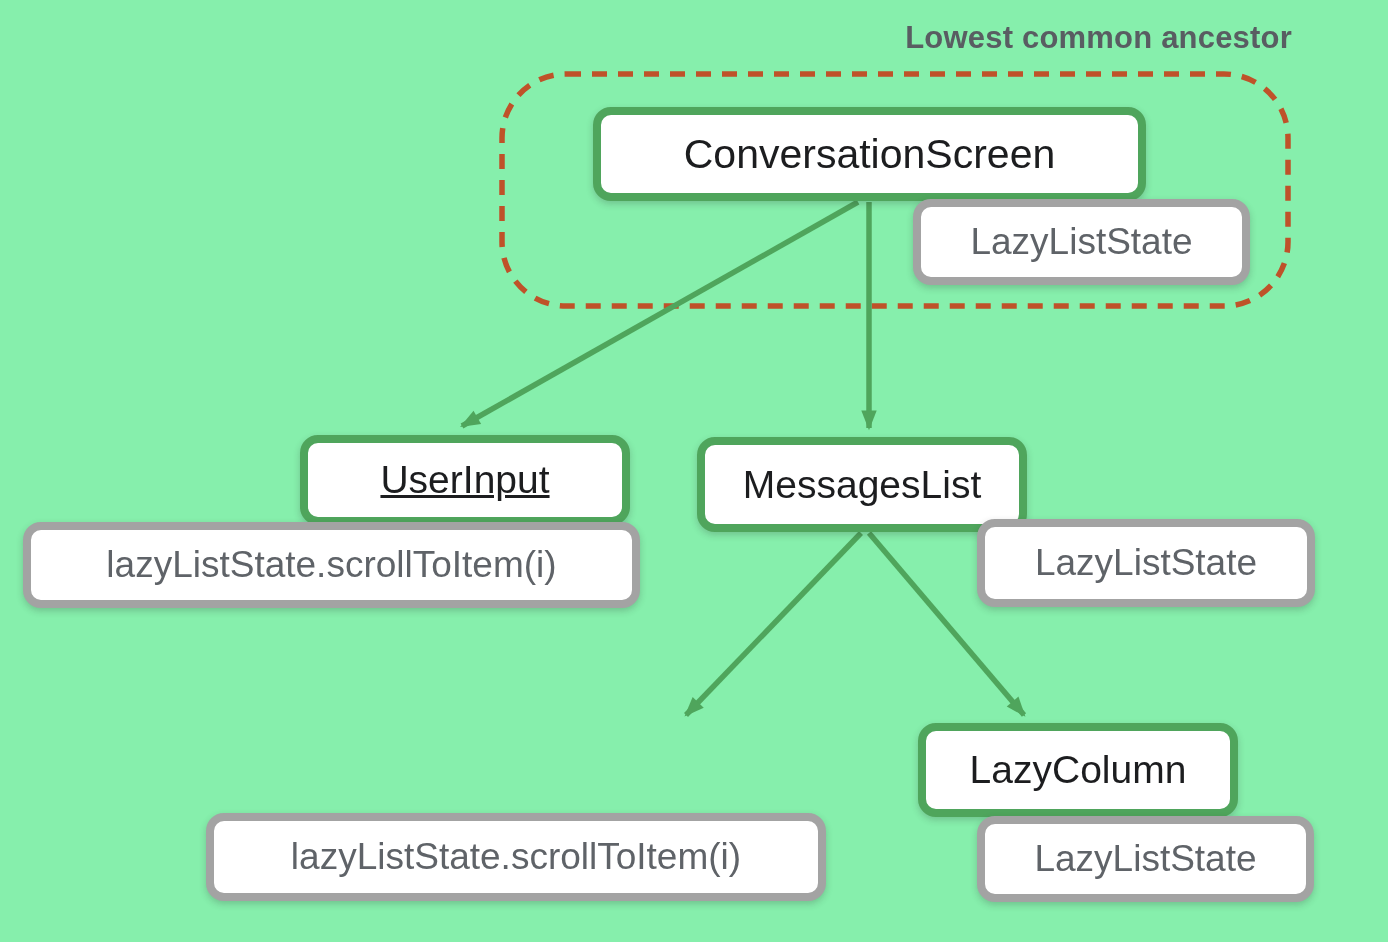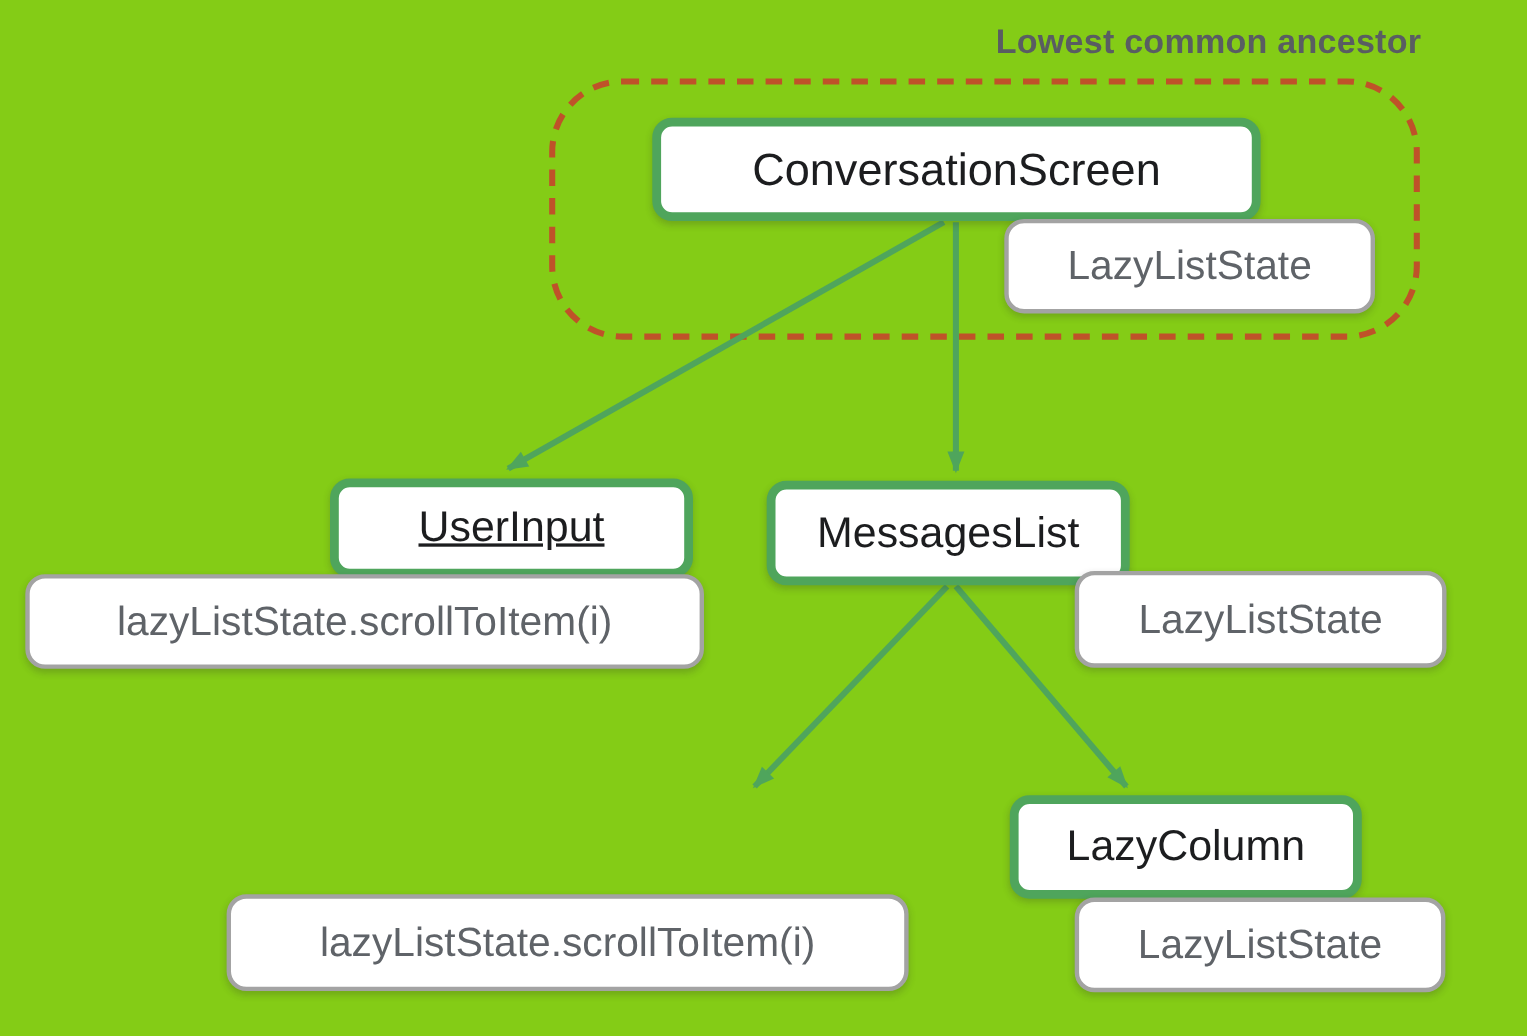--- a/index.html
+++ b/index.html
@@ -1,19 +1,19 @@
 <!DOCTYPE html>
 <html><head>
 <meta charset="utf-8">
 <style>
   html,body{margin:0;padding:0;background:#ffffff;}
   .stage{
     position:relative;
     width:1388px;height:942px;
-    background:#84cc16;
+    background:#86efac;
     font-family:"Liberation Sans", sans-serif;
     overflow:hidden;
   }
   .callout-title{
     position:absolute;
     left:856px;top:20px;width:436px;
     text-align:right;
     font-size:31px;font-weight:bold;
     color:#595d62;
     letter-spacing:0.2px;
@@ -31,21 +31,21 @@
     box-shadow:0 3px 7px rgba(40,40,40,0.22);
     white-space:nowrap;
   }
   .node{
     border:8px solid #4fa55c;
     color:#1c1d1f;
     font-size:39px;
     z-index:2;
   }
   .state{
-    border:4px solid #a3a3a3;
+    border:8px solid #a3a3a3;
     color:#5f6368;
     font-size:37px;
     z-index:3;
   }
   
   #conversation-screen{left:593px;top:107px;width:553px;height:94px;font-size:41px;}
   #state-top         {left:913px;top:199px;width:337px;height:86px;}
   #user-input        {left:300px;top:435px;width:330px;height:90px;text-decoration:underline;}
   #call-left         {left:23px; top:522px;width:617px;height:86px;}
   #messages-list     {left:697px;top:437px;width:330px;height:95px;text-align:right;}

